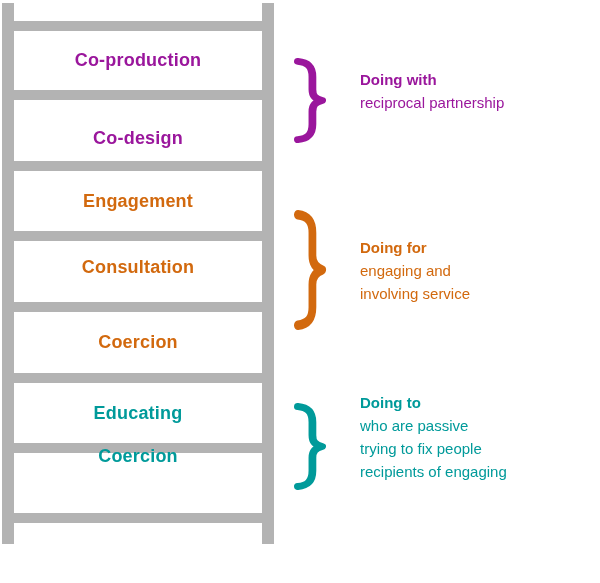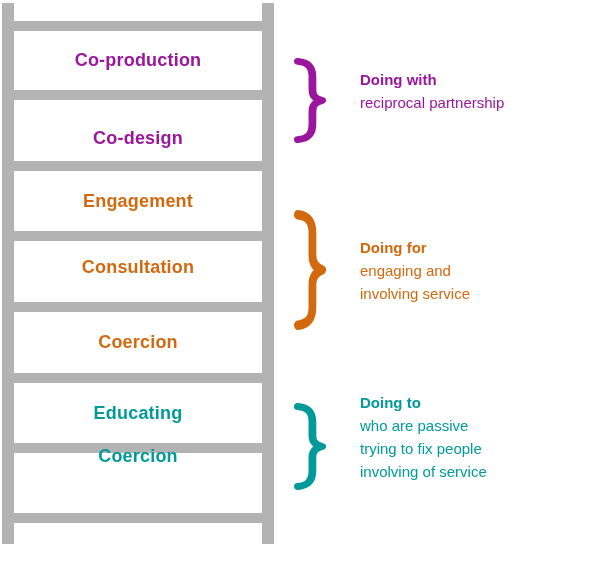--- a/index.html
+++ b/index.html
@@ -128,16 +128,16 @@
   <div class="note orange" style="top:236px">
     <div class="note-heading">Doing for</div>
     <div class="note-line">engaging and</div>
     <div class="note-line">involving service</div>
   </div>
 
   <div class="note teal" style="top:391px">
     <div class="note-heading">Doing to</div>
     <div class="note-line">who are passive</div>
     <div class="note-line">trying to fix people</div>
-    <div class="note-line">involving of service</div>
+    <div class="note-line">recipients of engaging</div>
   </div>
 
 </div>
 
 </body></html>

